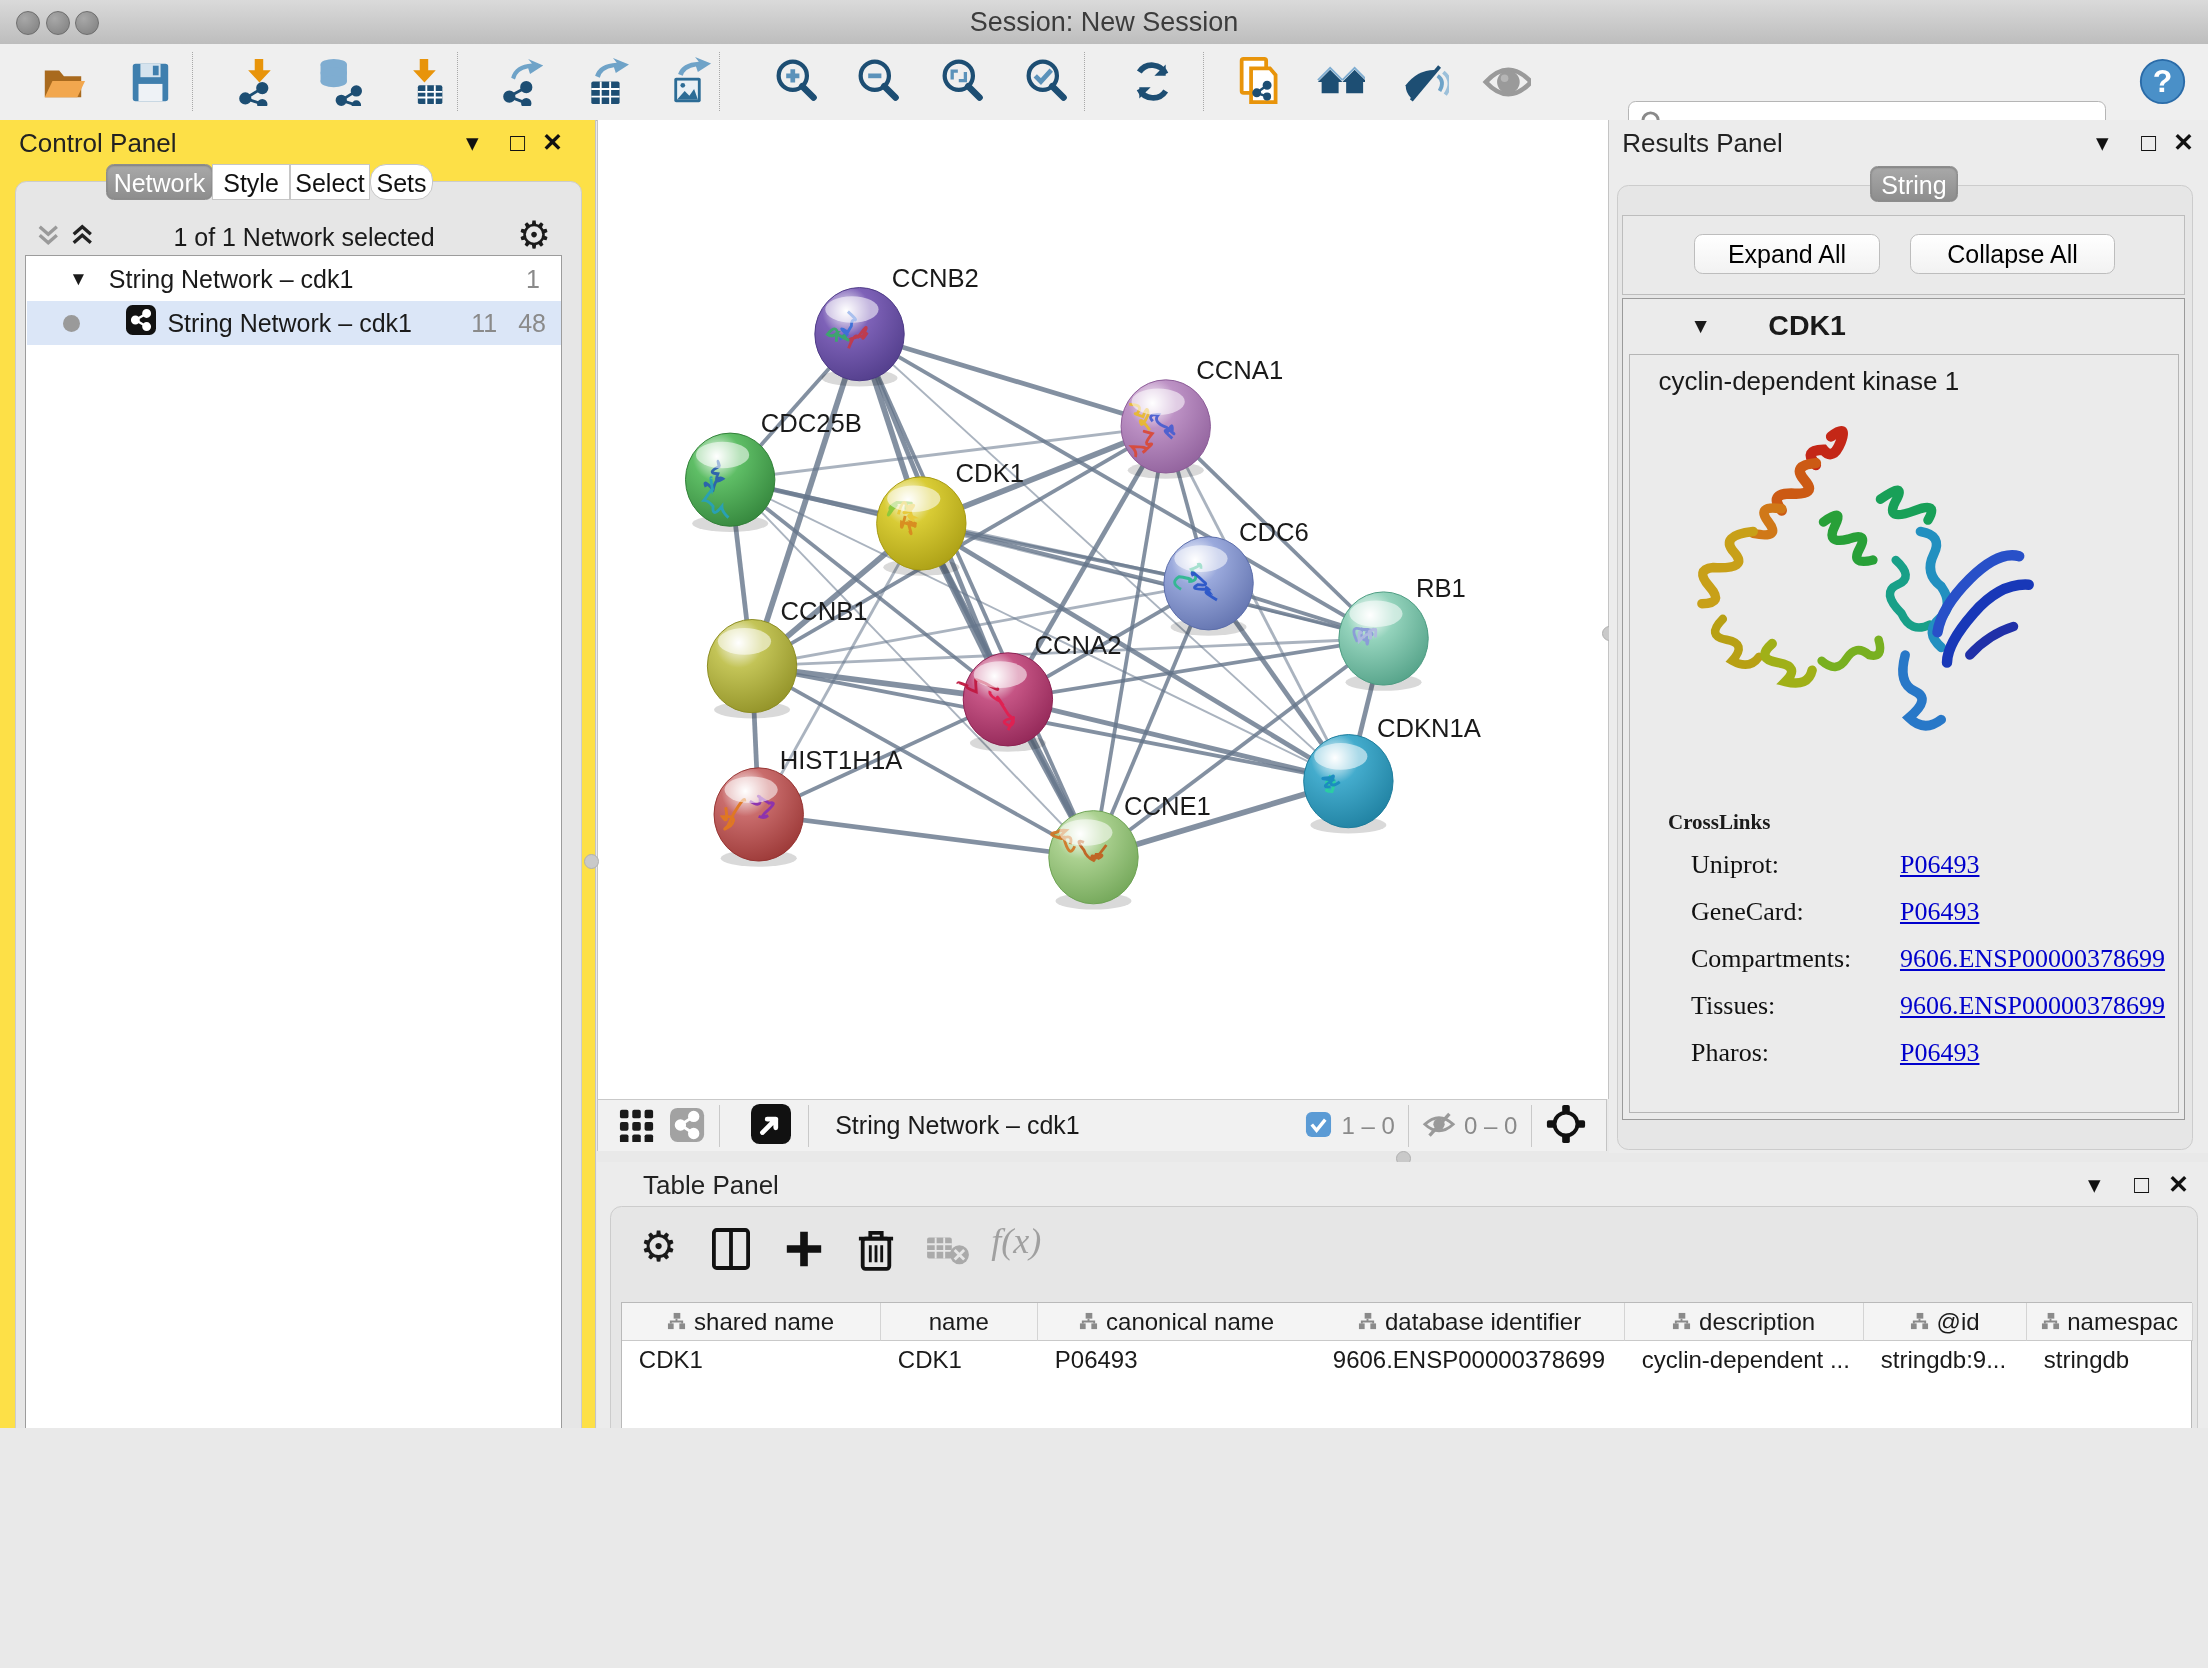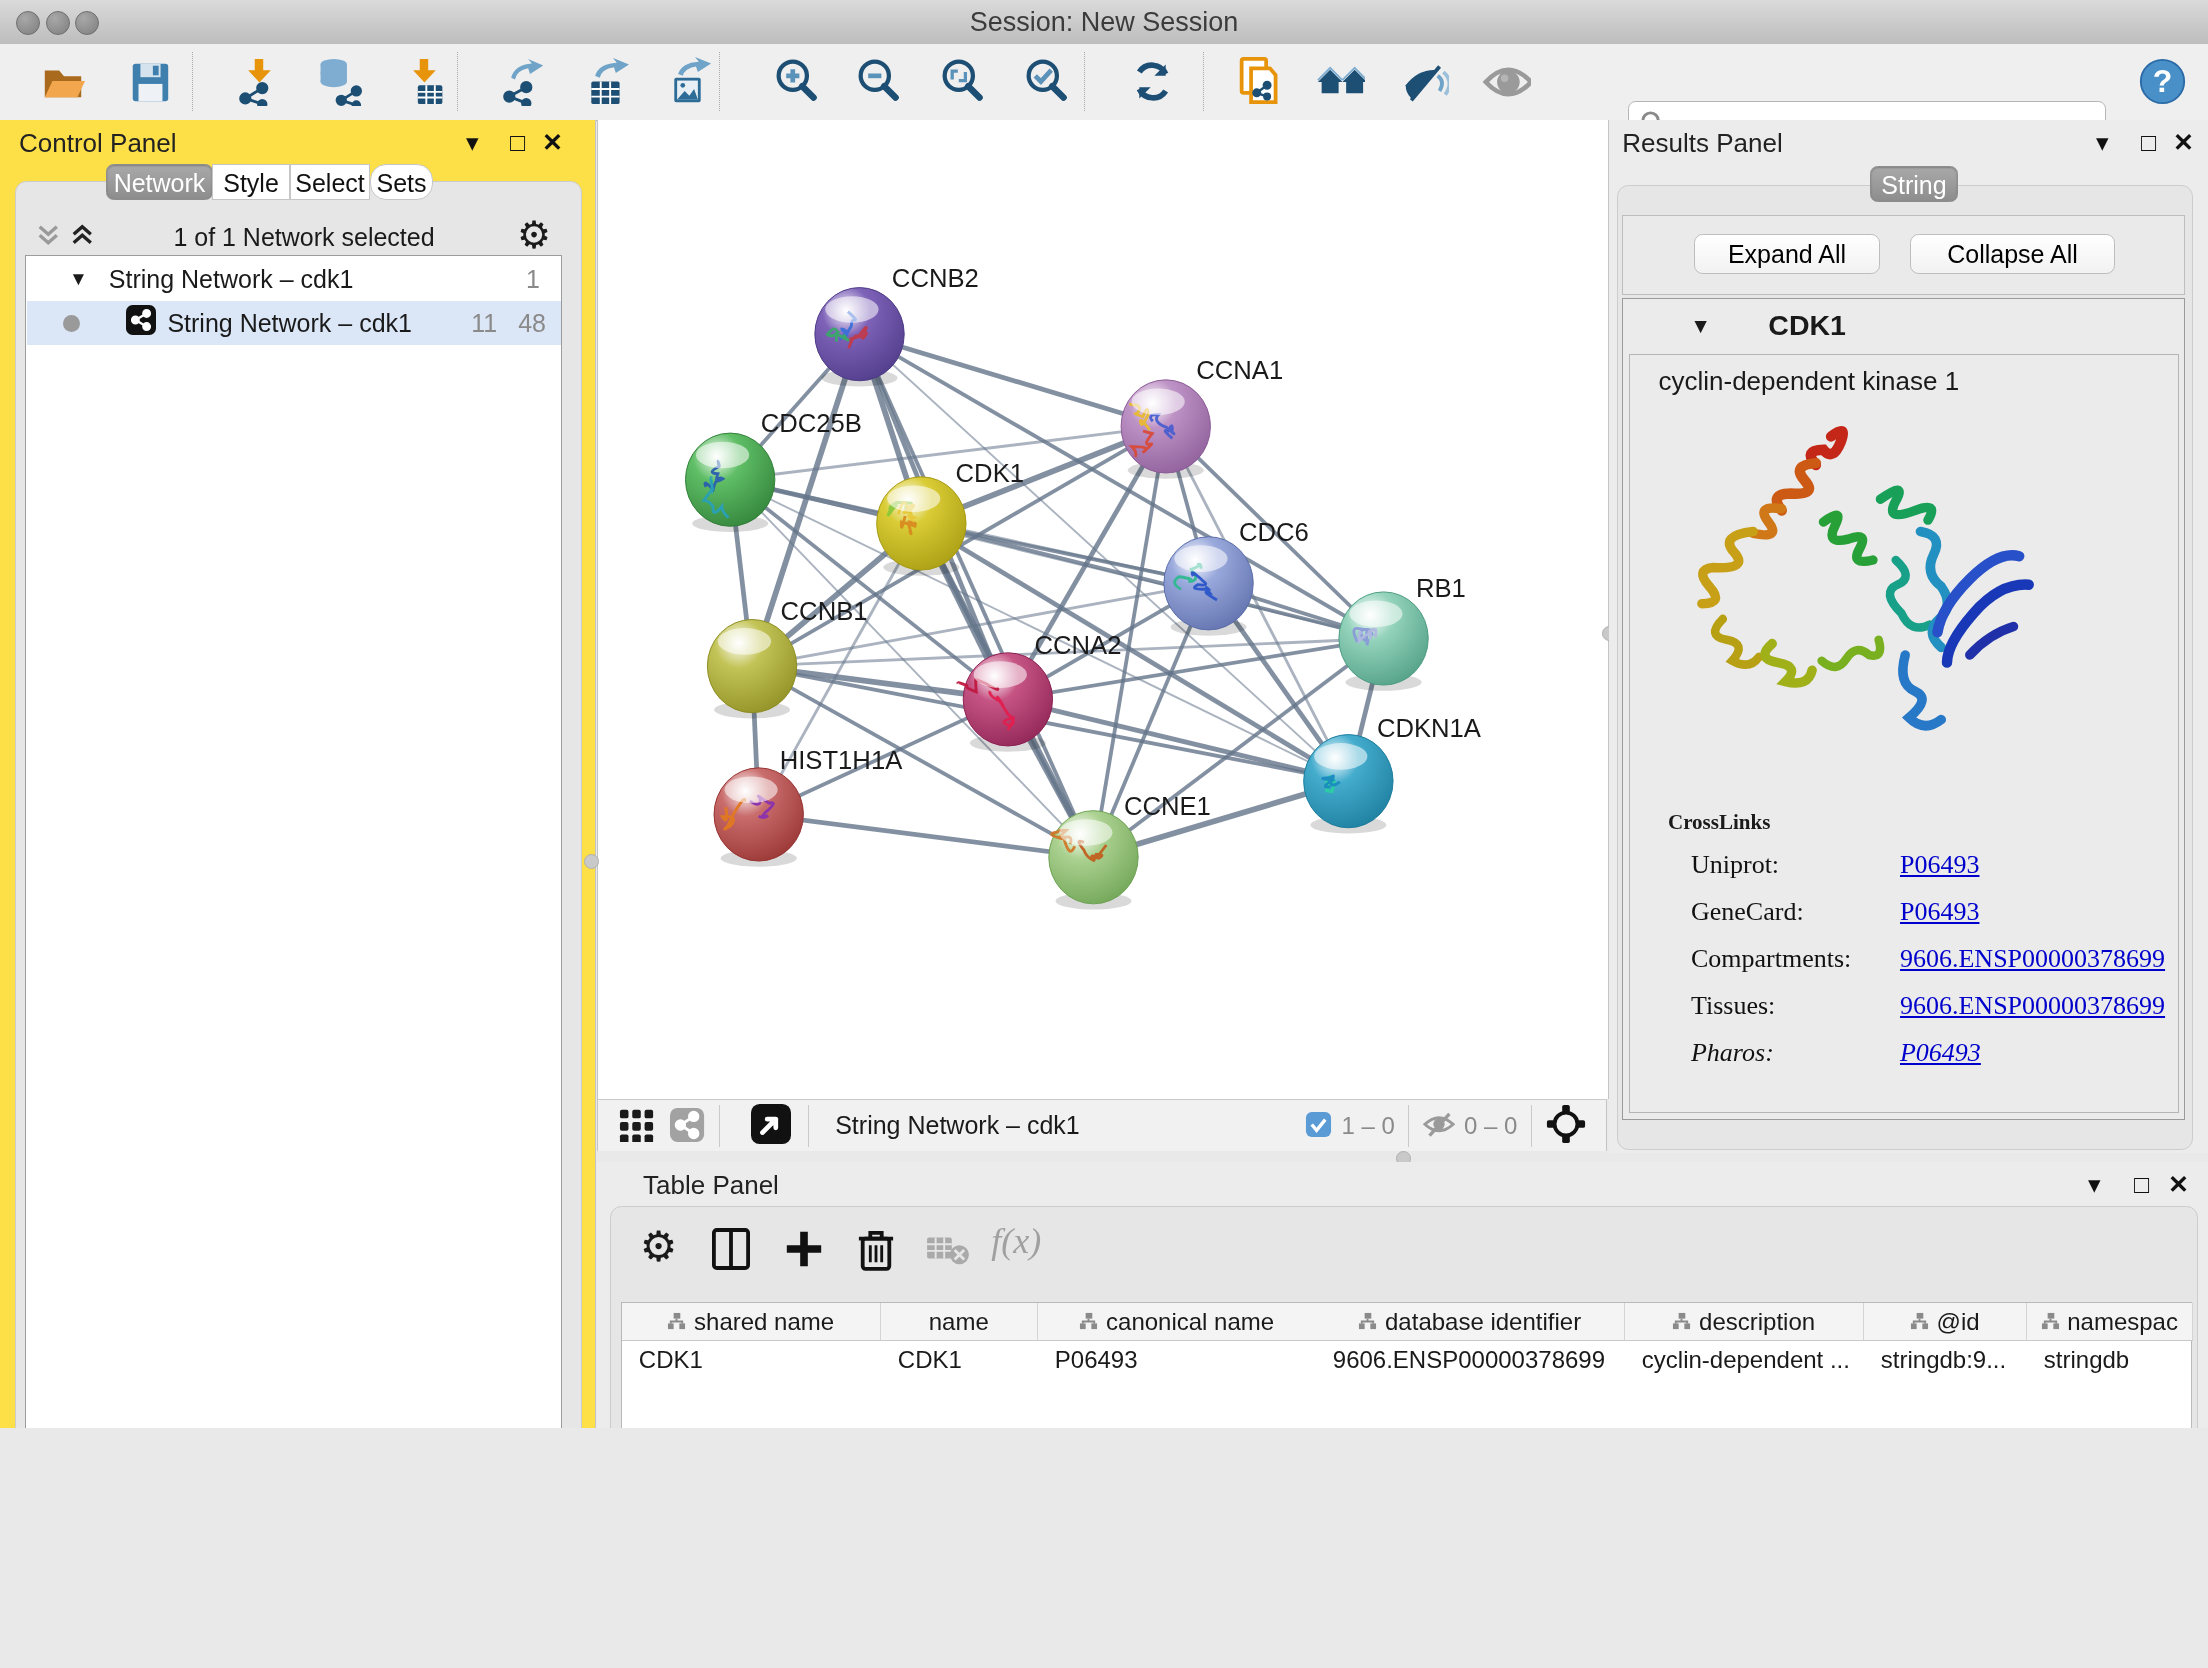--- a/index.html
+++ b/index.html
@@ -630,21 +630,21 @@
               <a class="serif xl-link" href="#">P06493</a>
             </div>
             <div style="display: flex; margin-bottom: 17px;">
               <span class="serif xl-label" style="width: 209px;">Compartments:</span>
               <a class="serif xl-link" href="#">9606.ENSP00000378699</a>
             </div>
             <div style="display: flex; margin-bottom: 17px;">
               <span class="serif xl-label" style="width: 209px;">Tissues:</span>
               <a class="serif xl-link" href="#">9606.ENSP00000378699</a>
             </div>
-            <div style="display: flex;  font-style: italic;">
+            <div style="display: flex; ">
               <span class="serif xl-label" style="width: 209px;">Pharos:</span>
               <a class="serif xl-link" href="#">P06493</a>
             </div>
           </div>
       </div>
     </div>
   </div>
 
   <div id="tablepanel" class="abs">
     <div class="abs panel-title" style="left:46px;top:7.6px;">Table Panel</div>

